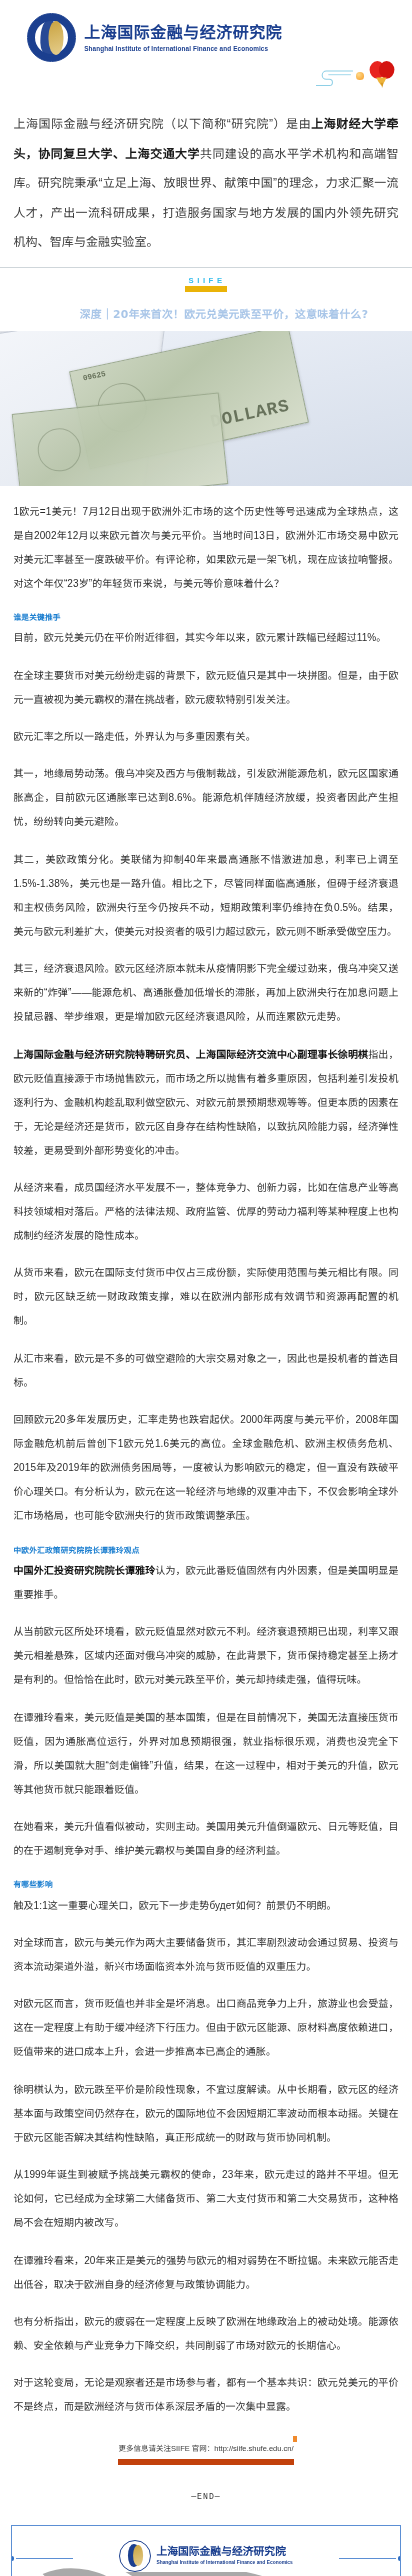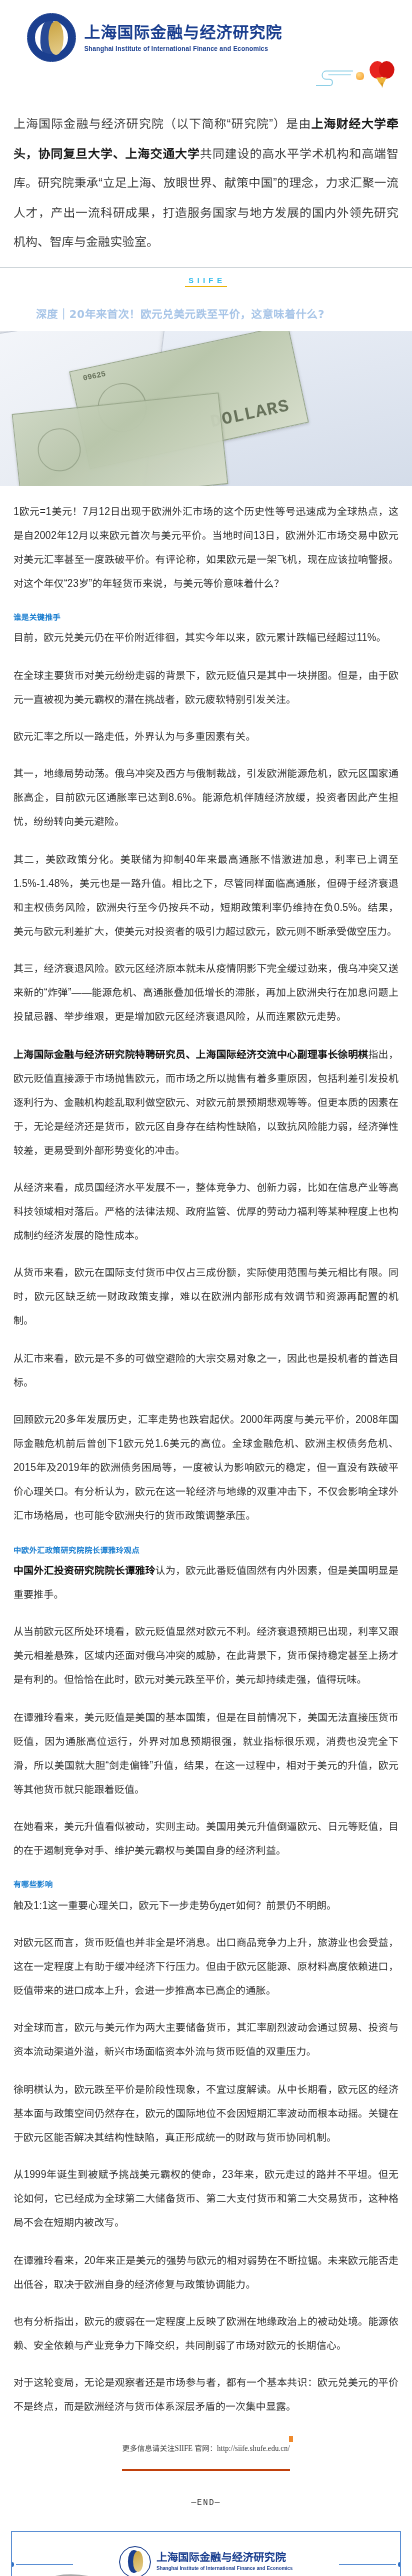--- a/index.html
+++ b/index.html
@@ -97,27 +97,28 @@
     position:relative;
     height:28px;
   }
   .siife-word{
     display:inline-block;
     margin-top:8.2px;
     color:#35bdec;
     font-weight:bold;
     font-size:7.7px;
     letter-spacing:3.6px;
-    border-bottom:1px solid #eab308;
+    border-bottom:6px solid #eab308;
     padding:0 1px 1.5px 3.1px;
   }
 
   
   .headline-wrap{
     padding:9.3px 0 5.2px 0;
+    text-align:center;
     margin-left:36px;
   }
   .headline{
     display:inline-block;
     color:#a9c6e8;
     font-size:10.8px;
     font-weight:bold;
     letter-spacing:0.3px;
     font-family:"DejaVu Sans","Liberation Sans",sans-serif;
   }
@@ -175,24 +176,23 @@
   
   .more-line{
     text-align:center;
     margin:23px 0 0 0;
     position:relative;
   }
   .more-line .txt{
     display:inline-block;
     font-size:7.5px;
     color:#3a3a3a;
-    padding-bottom:16px;
-    border-bottom:2px solid #c2410c;
-    position:relative;
-    font-family:Liberation Serif, serif;
+    padding-bottom:6px;
+    border-bottom:6px solid #c2410c;
+    position:relative;
   }
   .more-line .txt::after{
     content:"";
     position:absolute;right:-3.6px;top:-6.2px;
     width:4.1px;height:5.7px;background:#f08a2c;
   }
   .end-mark{
     text-align:center;
     margin:27px 0 24px 0;
     font-size:8.2px;
@@ -330,36 +330,36 @@
   </div>
 
   <div class="body">
     <p class="p">1欧元=1美元！7月12日出现于欧洲外汇市场的这个历史性等号迅速成为全球热点，这是自2002年12月以来欧元首次与美元平价。当地时间13日，欧洲外汇市场交易中欧元对美元汇率甚至一度跌破平价。有评论称，如果欧元是一架飞机，现在应该拉响警报。对这个年仅“23岁”的年轻货币来说，与美元等价意味着什么？</p>
     <div id="sections">
         <div class="h2">谁是关键推手</div>
         <p class="p">目前，欧元兑美元仍在平价附近徘徊，其实今年以来，欧元累计跌幅已经超过11%。</p>
         <p class="p">在全球主要货币对美元纷纷走弱的背景下，欧元贬值只是其中一块拼图。但是，由于欧元一直被视为美元霸权的潜在挑战者，欧元疲软特别引发关注。</p>
         <p class="p">欧元汇率之所以一路走低，外界认为与多重因素有关。</p>
         <p class="p">其一，地缘局势动荡。俄乌冲突及西方与俄制裁战，引发欧洲能源危机，欧元区国家通胀高企，目前欧元区通胀率已达到8.6%。能源危机伴随经济放缓，投资者因此产生担忧，纷纷转向美元避险。</p>
-        <p class="p">其二，美欧政策分化。美联储为抑制40年来最高通胀不惜激进加息，利率已上调至1.5%-1.48%，美元也是一路升值。相比之下，尽管同样面临高通胀，但碍于经济衰退和主权债务风险，欧洲央行至今仍按兵不动，短期政策利率仍维持在负0.5%。结果，美元与欧元利差扩大，使美元对投资者的吸引力超过欧元，欧元则不断承受做空压力。</p>
+        <p class="p">其二，美欧政策分化。美联储为抑制40年来最高通胀不惜激进加息，利率已上调至1.5%-1.38%，美元也是一路升值。相比之下，尽管同样面临高通胀，但碍于经济衰退和主权债务风险，欧洲央行至今仍按兵不动，短期政策利率仍维持在负0.5%。结果，美元与欧元利差扩大，使美元对投资者的吸引力超过欧元，欧元则不断承受做空压力。</p>
         <p class="p">其三，经济衰退风险。欧元区经济原本就未从疫情阴影下完全缓过劲来，俄乌冲突又送来新的“炸弹”——能源危机、高通胀叠加低增长的滞胀，再加上欧洲央行在加息问题上投鼠忌器、举步维艰，更是增加欧元区经济衰退风险，从而连累欧元走势。</p>
         <p class="p"><b>上海国际金融与经济研究院特聘研究员、上海国际经济交流中心副理事长徐明棋</b>指出，欧元贬值直接源于市场抛售欧元，而市场之所以抛售有着多重原因，包括利差引发投机逐利行为、金融机构趁乱取利做空欧元、对欧元前景预期悲观等等。但更本质的因素在于，无论是经济还是货币，欧元区自身存在结构性缺陷，以致抗风险能力弱，经济弹性较差，更易受到外部形势变化的冲击。</p>
         <p class="p">从经济来看，成员国经济水平发展不一，整体竞争力、创新力弱，比如在信息产业等高科技领域相对落后。严格的法律法规、政府监管、优厚的劳动力福利等某种程度上也构成制约经济发展的隐性成本。</p>
         <p class="p">从货币来看，欧元在国际支付货币中仅占三成份额，实际使用范围与美元相比有限。同时，欧元区缺乏统一财政政策支撑，难以在欧洲内部形成有效调节和资源再配置的机制。</p>
         <p class="p">从汇市来看，欧元是不多的可做空避险的大宗交易对象之一，因此也是投机者的首选目标。</p>
         <p class="p">回顾欧元20多年发展历史，汇率走势也跌宕起伏。2000年两度与美元平价，2008年国际金融危机前后曾创下1欧元兑1.6美元的高位。全球金融危机、欧洲主权债务危机、2015年及2019年的欧洲债务困局等，一度被认为影响欧元的稳定，但一直没有跌破平价心理关口。有分析认为，欧元在这一轮经济与地缘的双重冲击下，不仅会影响全球外汇市场格局，也可能令欧洲央行的货币政策调整承压。</p>
         <div class="h2">中欧外汇政策研究院院长谭雅玲观点</div>
         <p class="p"><b>中国外汇投资研究院院长谭雅玲</b>认为，欧元此番贬值固然有内外因素，但是美国明显是重要推手。</p>
         <p class="p">从当前欧元区所处环境看，欧元贬值显然对欧元不利。经济衰退预期已出现，利率又跟美元相差悬殊，区域内还面对俄乌冲突的威胁，在此背景下，货币保持稳定甚至上扬才是有利的。但恰恰在此时，欧元对美元跌至平价，美元却持续走强，值得玩味。</p>
         <p class="p">在谭雅玲看来，美元贬值是美国的基本国策，但是在目前情况下，美国无法直接压货币贬值，因为通胀高位运行，外界对加息预期很强，就业指标很乐观，消费也没完全下滑，所以美国就大胆“剑走偏锋”升值，结果，在这一过程中，相对于美元的升值，欧元等其他货币就只能跟着贬值。</p>
         <p class="p">在她看来，美元升值看似被动，实则主动。美国用美元升值倒逼欧元、日元等贬值，目的在于遏制竞争对手、维护美元霸权与美国自身的经济利益。</p>
         <div class="h2">有哪些影响</div>
         <p class="p">触及1:1这一重要心理关口，欧元下一步走势будет如何？前景仍不明朗。</p>
+        <p class="p">对全球而言，欧元与美元作为两大主要储备货币，其汇率剧烈波动会通过贸易、投资与资本流动渠道外溢，新兴市场面临资本外流与货币贬值的双重压力。</p>
         <p class="p">对欧元区而言，货币贬值也并非全是坏消息。出口商品竞争力上升，旅游业也会受益，这在一定程度上有助于缓冲经济下行压力。但由于欧元区能源、原材料高度依赖进口，贬值带来的进口成本上升，会进一步推高本已高企的通胀。</p>
-        <p class="p">对全球而言，欧元与美元作为两大主要储备货币，其汇率剧烈波动会通过贸易、投资与资本流动渠道外溢，新兴市场面临资本外流与货币贬值的双重压力。</p>
         <p class="p">徐明棋认为，欧元跌至平价是阶段性现象，不宜过度解读。从中长期看，欧元区的经济基本面与政策空间仍然存在，欧元的国际地位不会因短期汇率波动而根本动摇。关键在于欧元区能否解决其结构性缺陷，真正形成统一的财政与货币协同机制。</p>
         <p class="p">从1999年诞生到被赋予挑战美元霸权的使命，23年来，欧元走过的路并不平坦。但无论如何，它已经成为全球第二大储备货币、第二大支付货币和第二大交易货币，这种格局不会在短期内被改写。</p>
         <p class="p">在谭雅玲看来，20年来正是美元的强势与欧元的相对弱势在不断拉锯。未来欧元能否走出低谷，取决于欧洲自身的经济修复与政策协调能力。</p>
         <p class="p">也有分析指出，欧元的疲弱在一定程度上反映了欧洲在地缘政治上的被动处境。能源依赖、安全依赖与产业竞争力下降交织，共同削弱了市场对欧元的长期信心。</p>
         <p class="p">对于这轮变局，无论是观察者还是市场参与者，都有一个基本共识：欧元兑美元的平价不是终点，而是欧洲经济与货币体系深层矛盾的一次集中显露。</p>
       </div>
 
     <div class="more-line">
       <span class="txt">更多信息请关注SIIFE 官网：http://siife.shufe.edu.cn/</span>
     </div>

